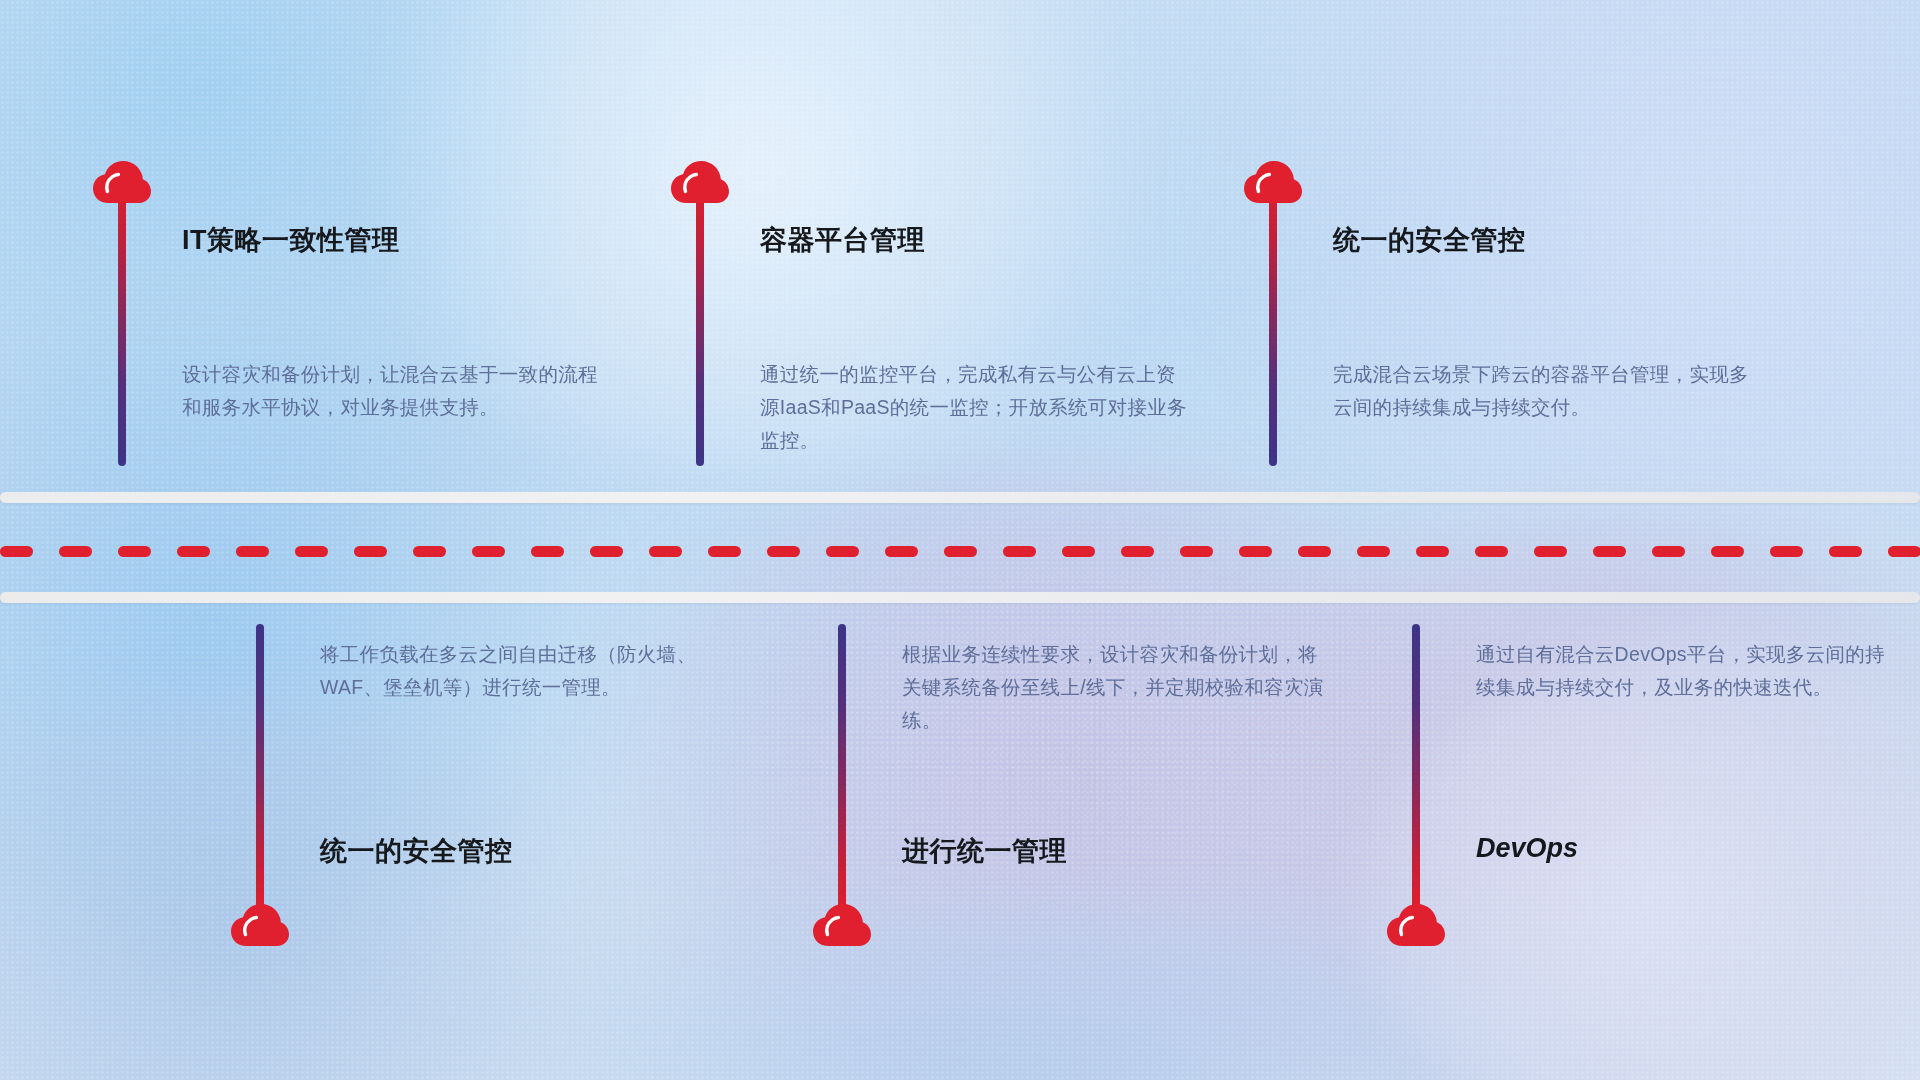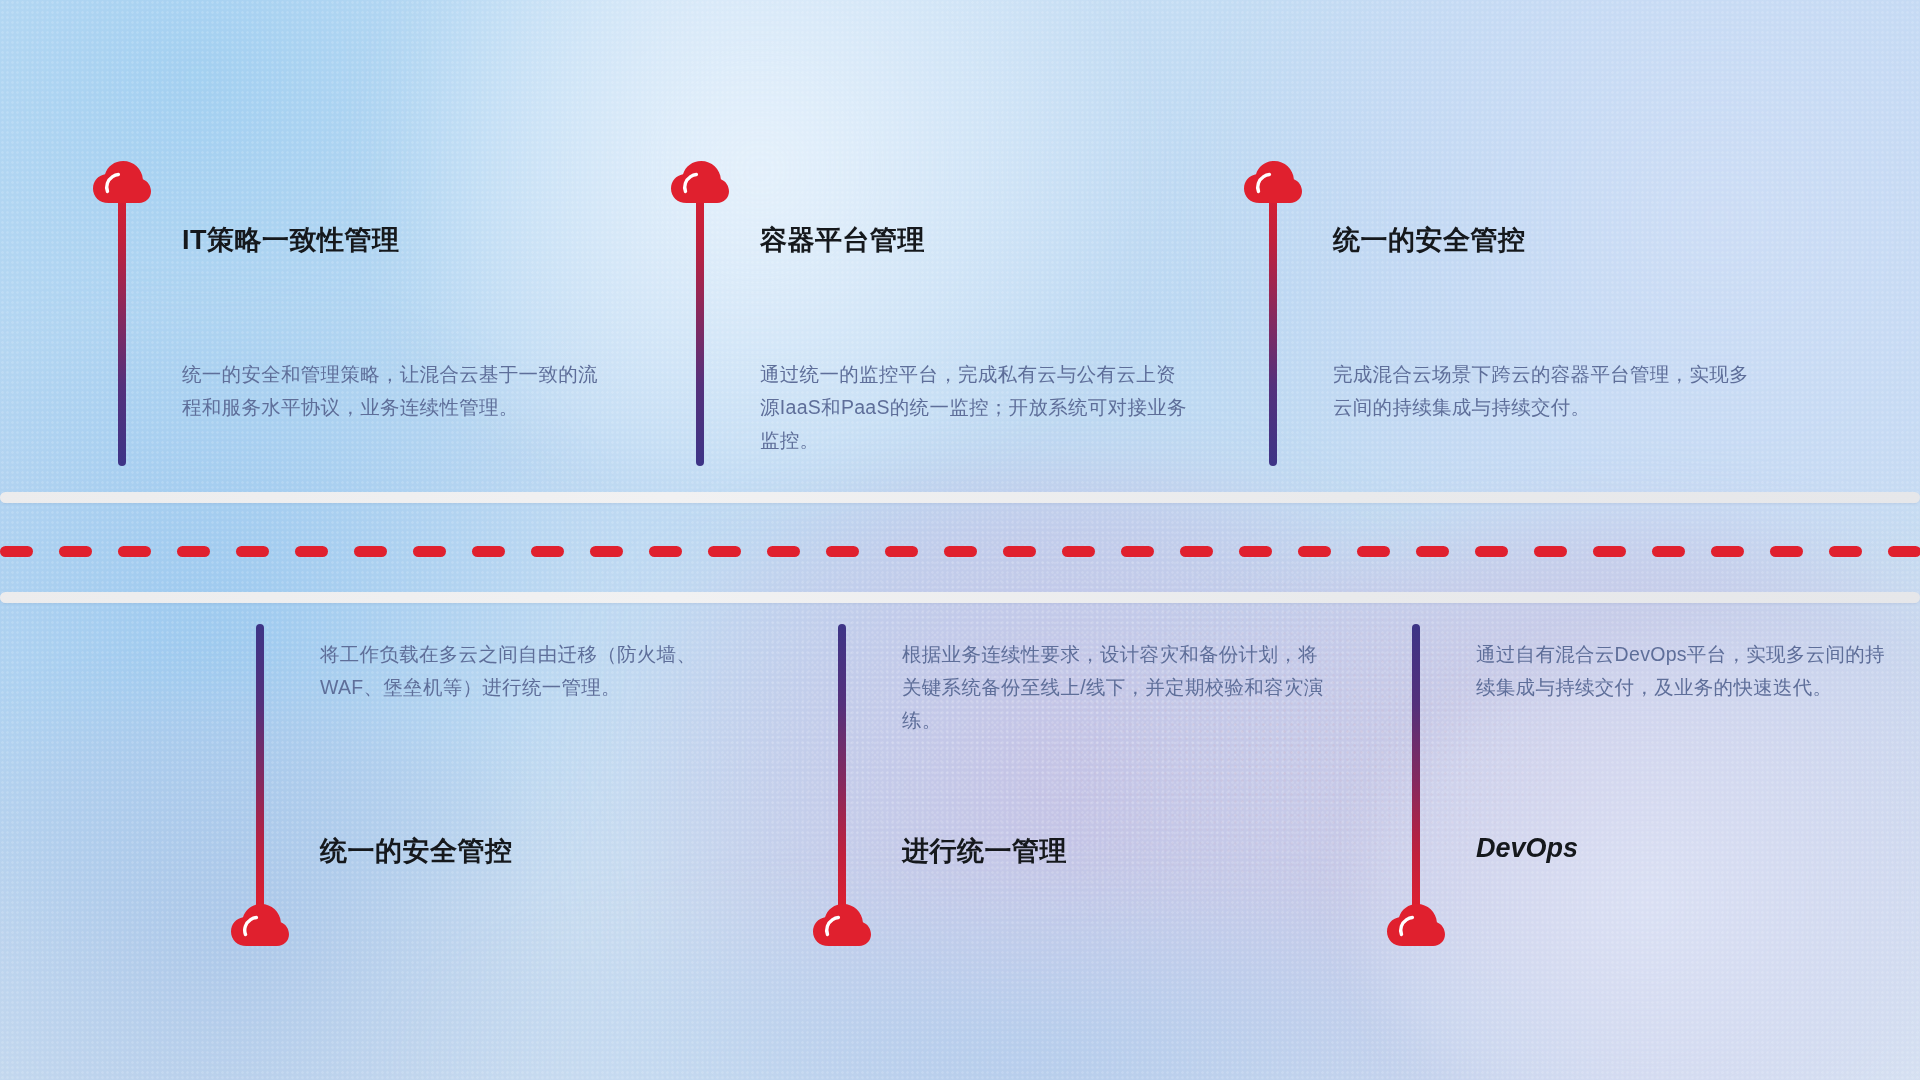--- a/index.html
+++ b/index.html
@@ -142,21 +142,21 @@
 
   <div class="col">
     <div class="stem stem-down" style="left:118px;top:178px;height:288px;"></div>
     <div class="cloud" style="left:92px;top:160px;">
       <svg viewBox="0 0 60 44">
         <path d="M16.5 43 C7.4 43 1 36.6 1 28.4 C1 21.2 6.2 15.3 13 14.2 C15.4 6.4 22.6 1 31.2 1 C41.6 1 50.2 9.1 50.9 19.3 C56 21.3 59 26.2 59 31.6 C59 38 53.8 43 47.2 43 Z" fill="#e0202e"></path>
         <path d="M15.5 31.5 C13.4 26.2 15.6 19.9 20.6 16.6 C22.4 15.4 24.4 14.7 26.4 14.5" fill="none" stroke="#ffffff" stroke-width="3.4" stroke-linecap="round"></path>
       </svg>
     </div>
     <div class="title" style="left:182px;top:222px;">IT策略一致性管理</div>
-    <div class="body" style="left:182px;top:358px;width:420px;">统一的安全和管理策略，让混合云基于一致的流程和服务水平协议，业务连续性管理。</div>
+    <div class="body" style="left:182px;top:358px;width:420px;">设计容灾和备份计划，让混合云基于一致的流程和服务水平协议，对业务提供支持。</div>
   </div>
 
   <div class="col">
     <div class="stem stem-down" style="left:696px;top:178px;height:288px;"></div>
     <div class="cloud" style="left:670px;top:160px;">
       <svg viewBox="0 0 60 44">
         <path d="M16.5 43 C7.4 43 1 36.6 1 28.4 C1 21.2 6.2 15.3 13 14.2 C15.4 6.4 22.6 1 31.2 1 C41.6 1 50.2 9.1 50.9 19.3 C56 21.3 59 26.2 59 31.6 C59 38 53.8 43 47.2 43 Z" fill="#e0202e"></path>
         <path d="M15.5 31.5 C13.4 26.2 15.6 19.9 20.6 16.6 C22.4 15.4 24.4 14.7 26.4 14.5" fill="none" stroke="#ffffff" stroke-width="3.4" stroke-linecap="round"></path>
       </svg>
     </div>

